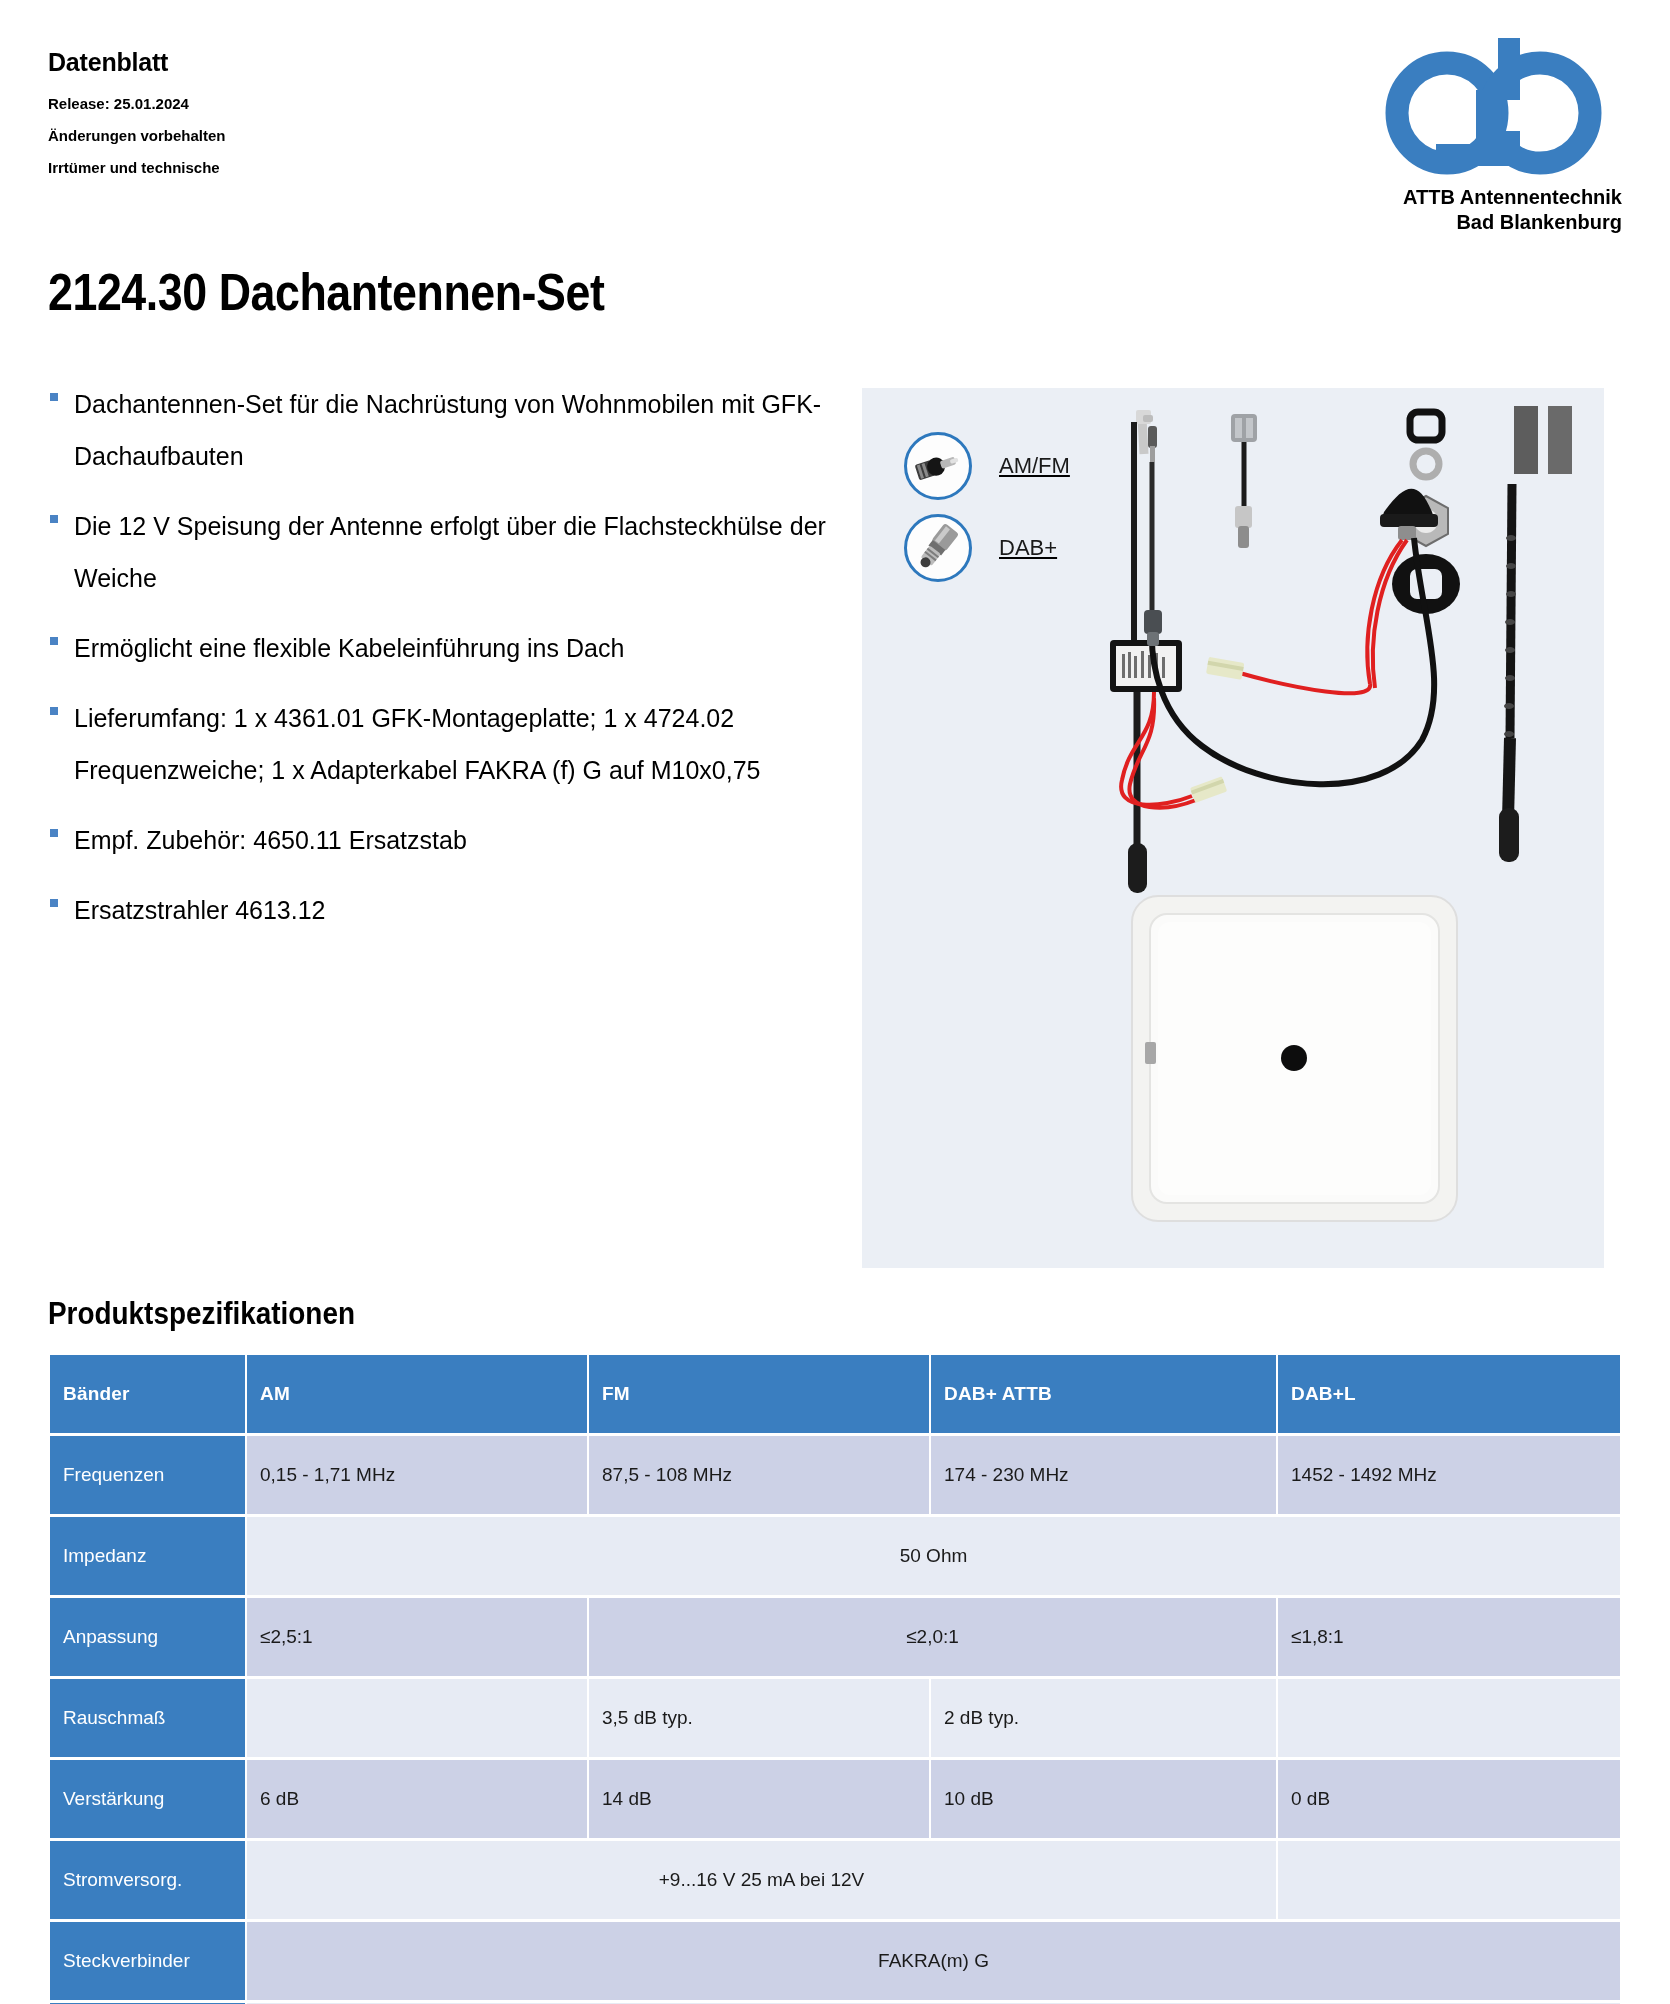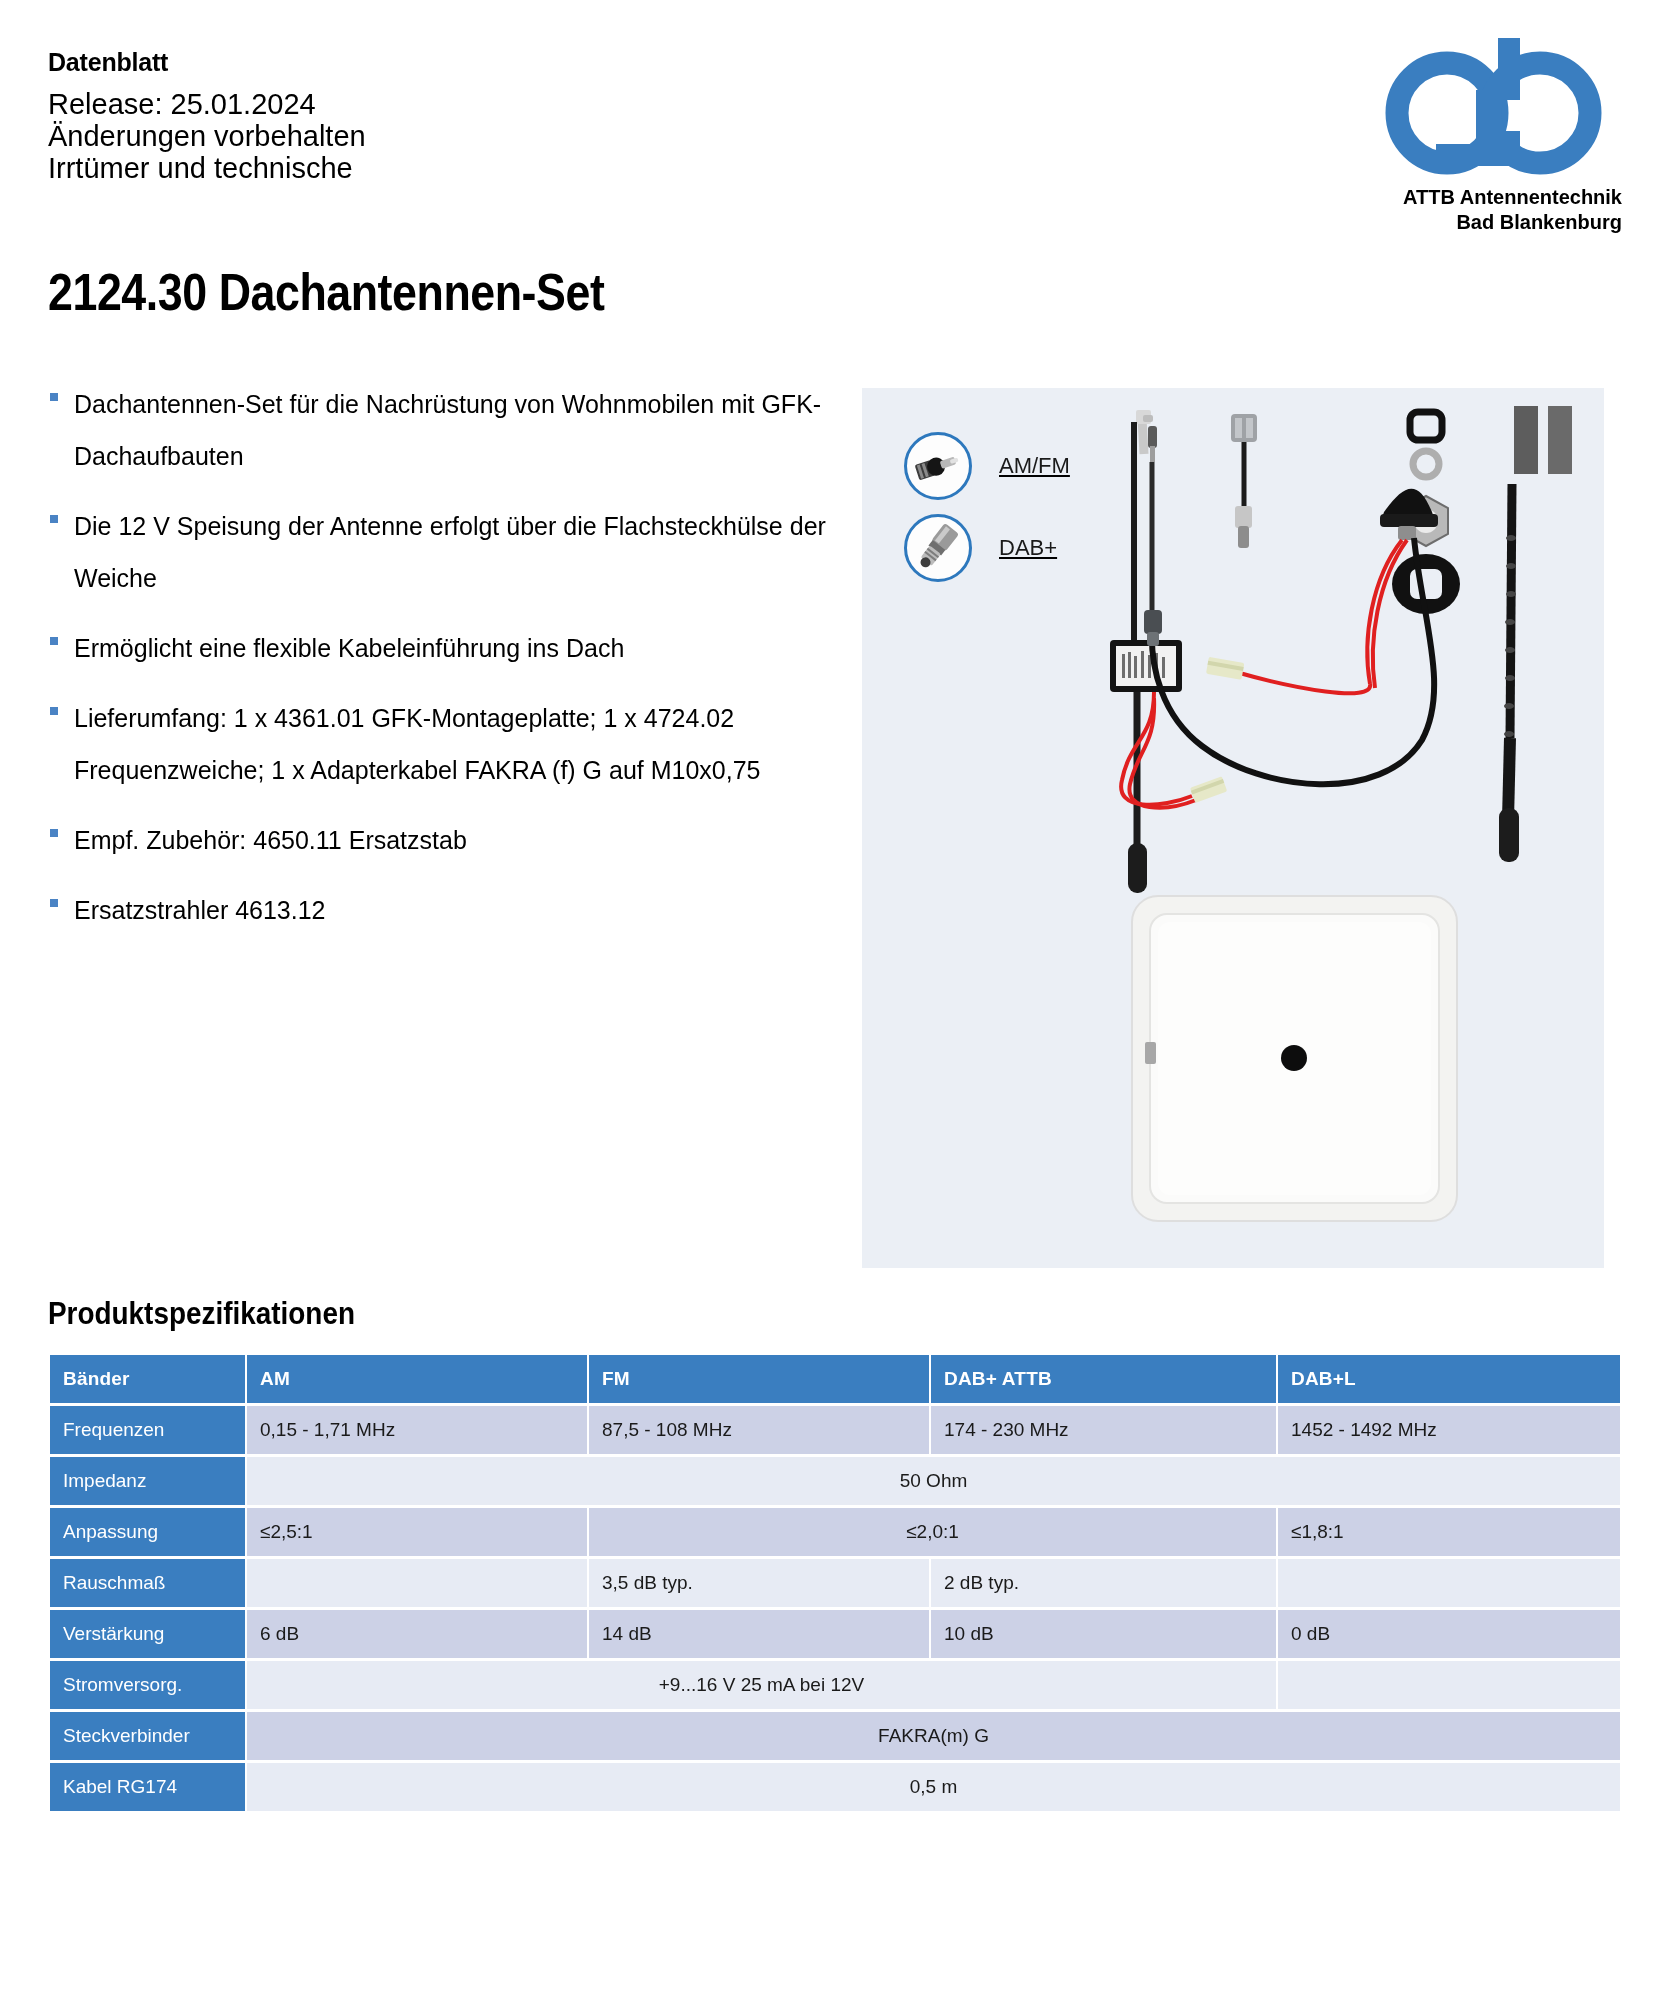--- a/index.html
+++ b/index.html
@@ -8,21 +8,21 @@
     background: #ffffff;
     font-family: "Liberation Sans", sans-serif;
     color: #000000;
     overflow: hidden;
   }
   .page { position: relative; width: 1670px; height: 2004px; }
 
   
   .hdr-left { position: absolute; left: 48px; top: 48px; width: 640px; }
   .hdr-title { font-size: 25px; font-weight: bold; letter-spacing: -.2px; margin-bottom: 11px; }
-  .hdr-line { font-size: 29px; line-height: 32px; font-weight: 400; }
+  .hdr-line { font-size: 15px; line-height: 32px; font-weight: 700; }
 
   .logo-wrap { position: absolute; right: 48px; top: 28px; width: 310px; text-align: right; }
   .logo-mark { display: block; margin-left: auto; }
   .logo-txt { margin-top: 7px; font-size: 20px; font-weight: bold; line-height: 25px; text-align: right; }
 
   
   .prod-title {
     position: absolute; left: 48px; top: 262px;
     font-size: 52px; font-weight: bold;
     font-family: "Liberation Sans Narrow", "Liberation Sans", sans-serif;
@@ -55,21 +55,21 @@
     position: absolute; left: 48px; top: 1296px;
     font-size: 31px; font-weight: bold;
     font-family: "Liberation Sans Narrow", "Liberation Sans", sans-serif;
     transform: scaleX(.9); transform-origin: left center;
   }
   table.spec {
     position: absolute; left: 48px; top: 1352px;
     width: 1562px; border-collapse: separate; border-spacing: 2px 3px;
     table-layout: fixed;
   }
-  table.spec th, table.spec td { padding: 13px 13px; font-size: 19px; vertical-align: middle; height: 46px; }
+  table.spec th, table.spec td { padding: 28px 13px; font-size: 19px; vertical-align: middle; height: 46px; }
   table.spec th {
     background: #3a7ec0; color: #ffffff; text-align: left; font-weight: bold;
     font-family: "Liberation Sans Narrow", "Liberation Sans", sans-serif;
     letter-spacing: .2px;
   }
   td.rowlabel {
     background: #3a7ec0; color: #ffffff; font-weight: 400; font-size: 19px;
   }
   td.v { color: #1a1a1a; }
   td.dark { background: #ccd1e6; }

